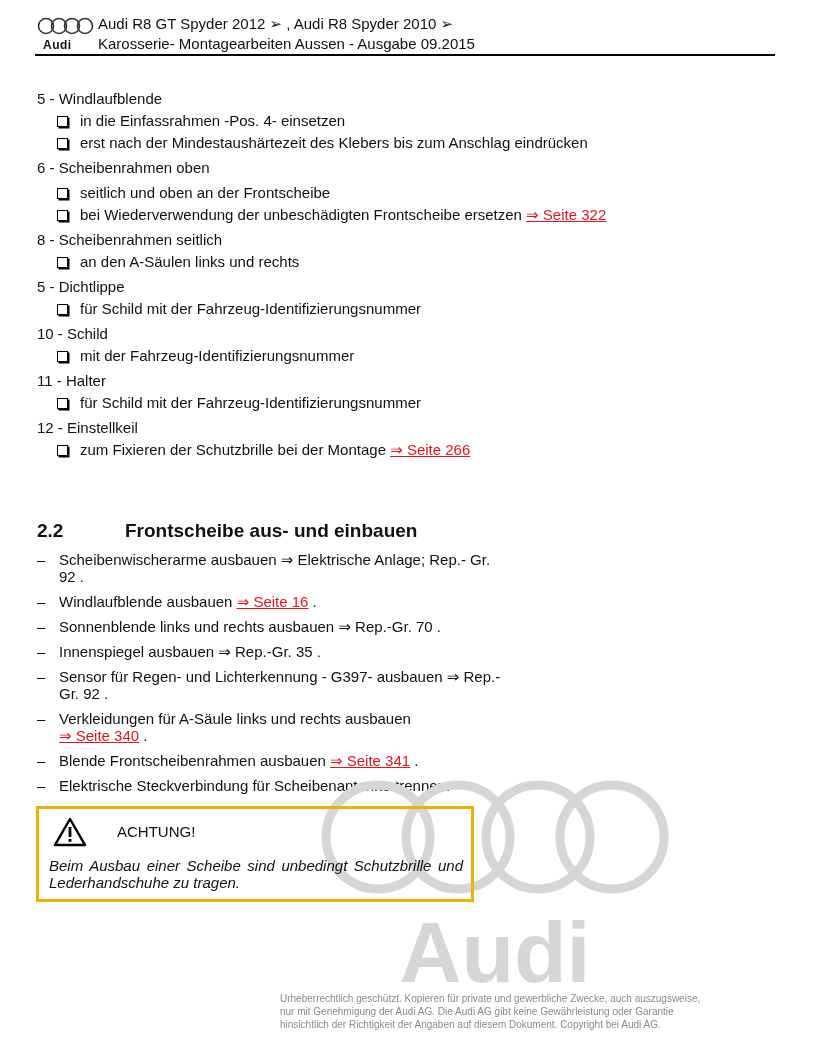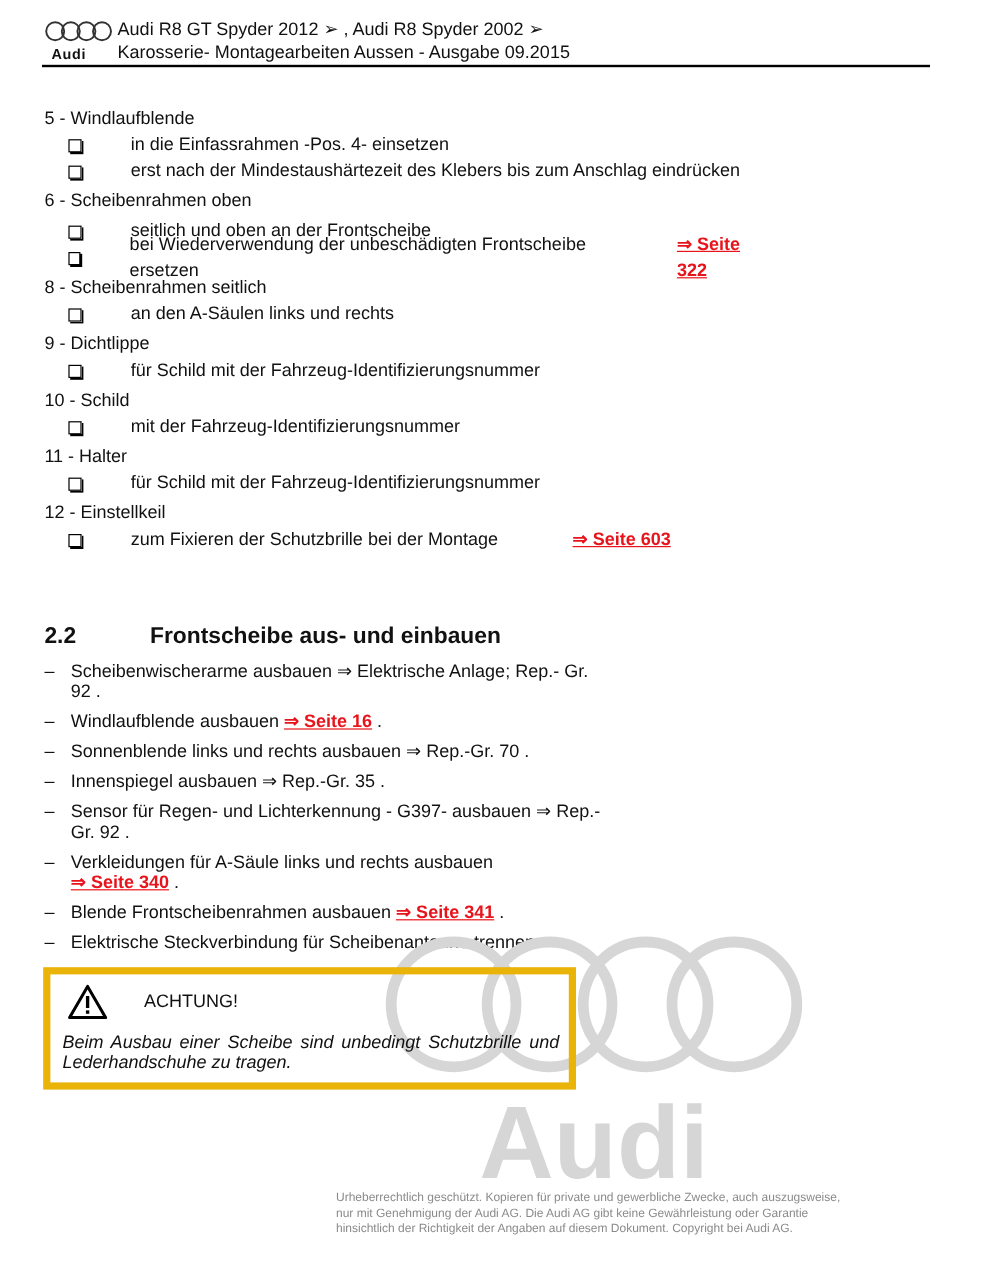--- a/index.html
+++ b/index.html
@@ -10,33 +10,33 @@
   .header { position: absolute; left: 35px; top: 14px; width: 740px; height: 40px; border-bottom: 2px solid #000; }
   .logo { position: absolute; left: 2px; top: 2px; width: 56px; height: 36px; }
   .rings { position: absolute; left: 0; top: 0; }
   .logo-word { position: absolute; left: 6px; top: 22px; font-weight: bold; font-size: 12px; letter-spacing: 0.5px; }
   .hdr-line1 { position: absolute; left: 63px; top: 1px; font-size: 15px; }
   .hdr-line2 { position: absolute; left: 63px; top: 21px; font-size: 15px; }
 
   .content { position: absolute; left: 37px; top: 88px; width: 600px; font-size: 15px; }
   .pos { margin-top: 0; }
   .pos-title { height: 22px; line-height: 22px; }
-  .sub { height: 22px; line-height: 22px; padding-left: 20px; display: flex; align-items: center; gap: 29px; }
+  .sub { height: 22px; line-height: 22px; padding-left: 20px; display: flex; align-items: center; }
   .box { display: inline-block; width: 9px; height: 9px; border: 1.5px solid #000; box-shadow: 1.5px 1.5px 0 #000; margin-right: 12px; }
   .gap { height: 3px; }
-  a.link { color: #e8141c; text-decoration: underline; font-weight: bold; }
+  a.link { color: #e8141c; text-decoration: underline; }
 
   .section { position: absolute; left: 37px; top: 520px; font-size: 19px; font-weight: bold; }
   .section .num { display: inline-block; width: 88px; }
 
   .steps { position: absolute; left: 37px; top: 551px; width: 470px; font-size: 15px; }
   .step { display: flex; line-height: 17px; margin-bottom: 8px; }
   .dash { width: 22px; flex: none; }
 
-  .warn { position: absolute; left: 36px; top: 806px; width: 432px; height: 90px; border: 6px solid #eab308; background: transparent; z-index: 2; }
+  .warn { position: absolute; left: 36px; top: 806px; width: 432px; height: 90px; border: 3px solid #eab308; background: transparent; z-index: 2; }
   .warn-icon { position: absolute; left: 14px; top: 8px; width: 34px; height: 30px; }
   .warn-title { position: absolute; left: 78px; top: 14px; font-size: 15px; }
   .warn-text { position: absolute; left: 10px; top: 48px; right: 8px; font-size: 15px; font-style: italic; line-height: 17px; text-align: justify; }
 
   .watermark { position: absolute; left: 320px; top: 760px; width: 350px; height: 230px; z-index: 1; }
   .footer { position: absolute; left: 280px; top: 992px; width: 450px; font-size: 10px; color: #8a8a8a; text-align: left; line-height: 13px; }
 </style>
 </head>
 <body>
 
@@ -45,21 +45,21 @@
     <svg class="rings" width="58" height="20" viewBox="0 0 58 20">
       <g fill="none" stroke="#333" stroke-width="1.6">
         <circle cx="9" cy="10" r="7.5"></circle>
           <circle cx="22" cy="10" r="7.5"></circle>
           <circle cx="35" cy="10" r="7.5"></circle>
           <circle cx="48" cy="10" r="7.5"></circle>
       </g>
     </svg>
     <span class="logo-word">Audi</span>
   </div>
-  <div class="hdr-line1">Audi R8 GT Spyder 2012 ➢ , Audi R8 Spyder 2002 ➢</div>
+  <div class="hdr-line1">Audi R8 GT Spyder 2012 ➢ , Audi R8 Spyder 2010 ➢</div>
   <div class="hdr-line2">Karosserie- Montagearbeiten Aussen - Ausgabe 09.2015</div>
 </div>
 
 <div class="content">
   <div class="pos">
     <div class="pos-title">5 - Windlaufblende</div>
     <div class="sub">
         <span class="box"></span>
         <span>in die Einfassrahmen -Pos. 4- einsetzen</span>
       </div>
@@ -83,21 +83,21 @@
   <div class="gap"></div>
   <div class="pos">
     <div class="pos-title">8 - Scheibenrahmen seitlich</div>
     <div class="sub">
         <span class="box"></span>
         <span>an den A-Säulen links und rechts</span>
       </div>
   </div>
   <div class="gap"></div>
   <div class="pos">
-    <div class="pos-title">9 - Dichtlippe</div>
+    <div class="pos-title">5 - Dichtlippe</div>
     <div class="sub">
         <span class="box"></span>
         <span>für Schild mit der Fahrzeug-Identifizierungsnummer</span>
       </div>
   </div>
   <div class="gap"></div>
   <div class="pos">
     <div class="pos-title">10 - Schild</div>
     <div class="sub">
         <span class="box"></span>
@@ -108,21 +108,21 @@
   <div class="pos">
     <div class="pos-title">11 - Halter</div>
     <div class="sub">
         <span class="box"></span>
         <span>für Schild mit der Fahrzeug-Identifizierungsnummer</span>
       </div>
   </div>
   <div class="gap"></div>
   <div class="pos">
     <div class="pos-title">12 - Einstellkeil</div>
-    <div class="sub"><span class="box"></span><span>zum Fixieren der Schutzbrille bei der Montage </span>&nbsp;<a class="link">⇒ Seite 603</a></div>
+    <div class="sub"><span class="box"></span><span>zum Fixieren der Schutzbrille bei der Montage </span>&nbsp;<a class="link">⇒ Seite 266</a></div>
   </div>
 </div>
 
 <div class="section">
   <span class="num">2.2</span><span>Frontscheibe aus- und einbauen</span>
 </div>
 
 <div class="steps">
   <div class="step">
       <span class="dash">–</span>

